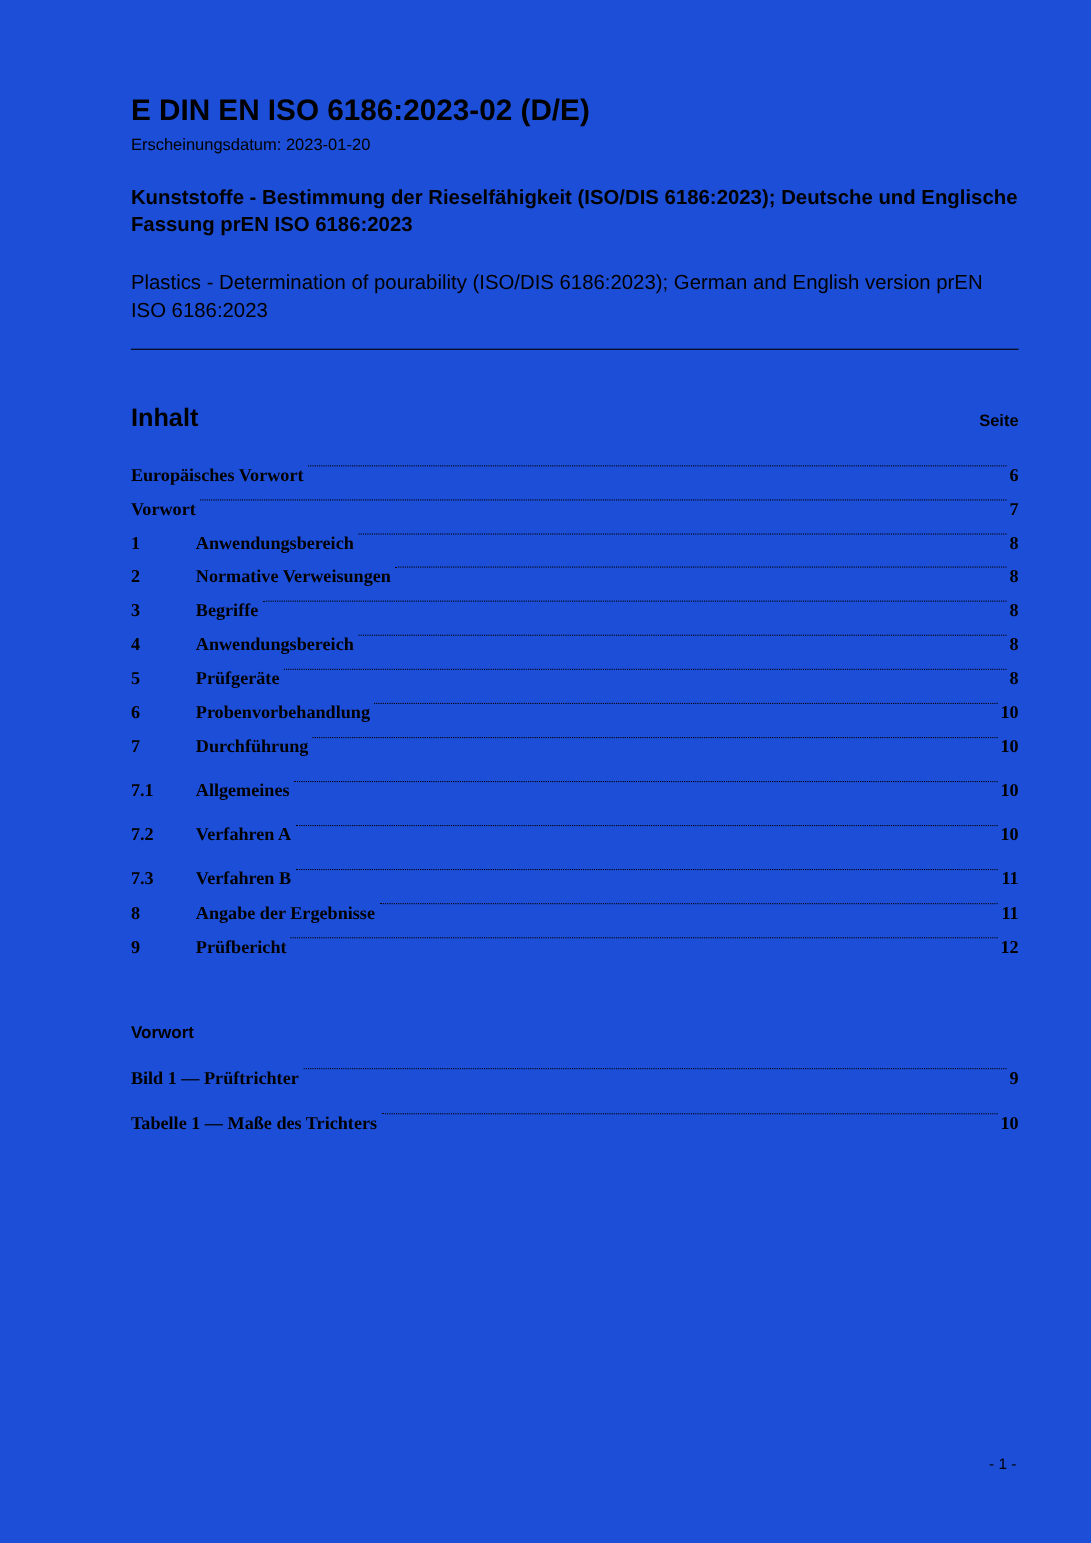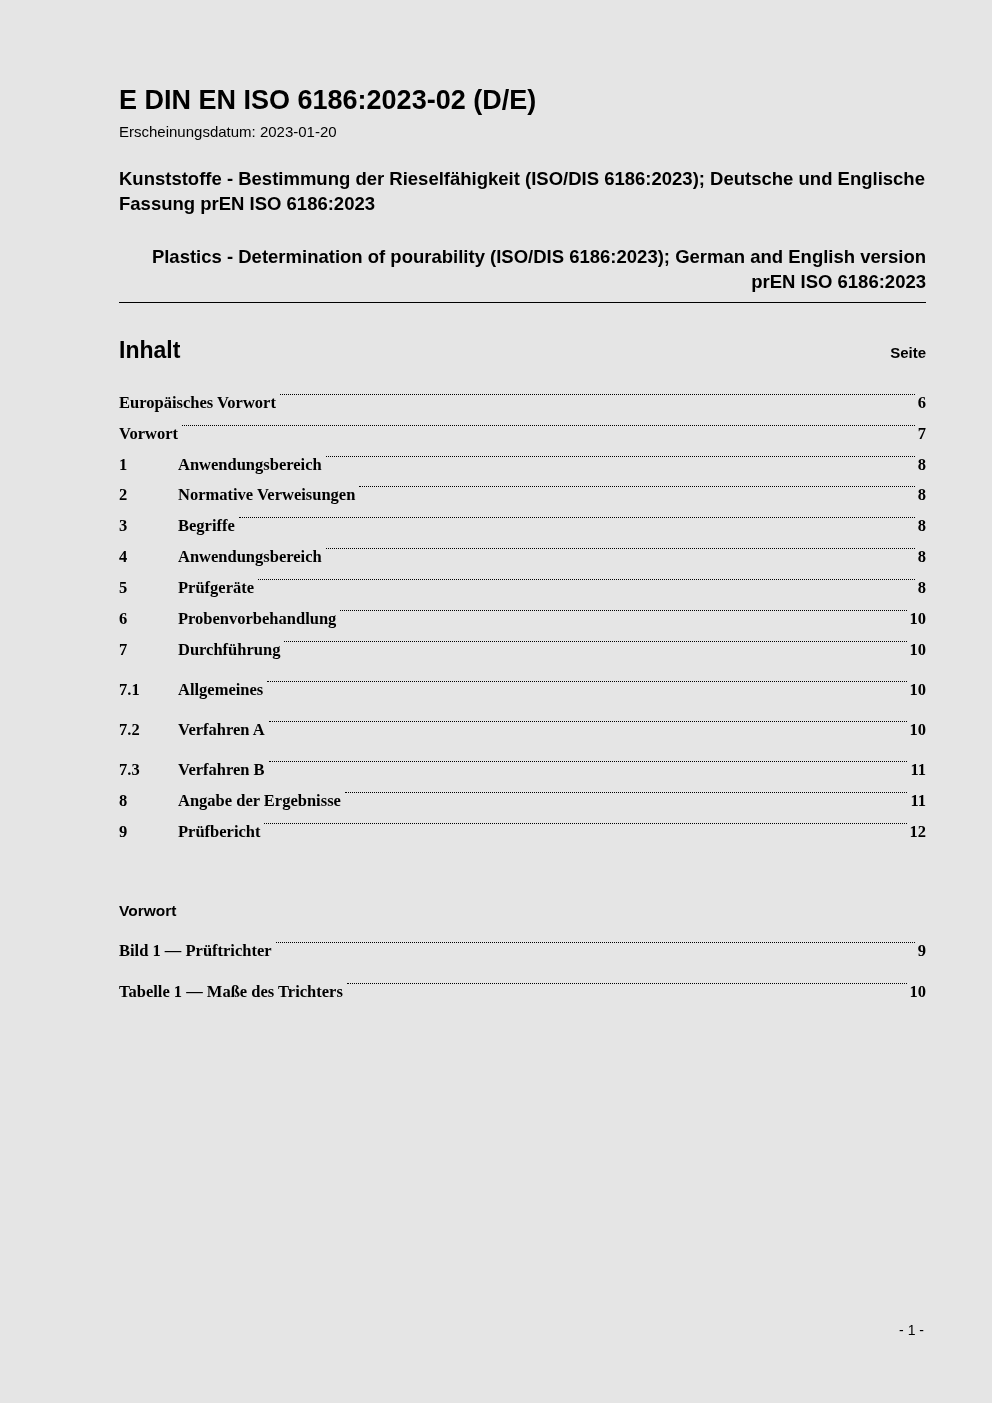--- a/index.html
+++ b/index.html
@@ -5,21 +5,21 @@
   html, body {
     margin: 0;
     padding: 0;
     background: #ffffff;
   }
   .page {
     position: relative;
     width: 992px;
     height: 1403px;
     margin: 0 auto;
-    background: #e5e5e5;
+    background: #1d4ed8;
     color: #000000;
     font-family: "Liberation Sans", sans-serif;
     box-sizing: border-box;
     padding: 86px 66px 0 119px;
     overflow: hidden;
   }
   .doc-number {
     font-size: 27px;
     font-weight: bold;
     line-height: 1.1;
@@ -31,32 +31,31 @@
     margin: 0 0 27px 0;
   }
   .title-de {
     font-size: 18.5px;
     font-weight: bold;
     line-height: 1.35;
     margin: 0 0 28px 0;
   }
   .title-en {
     font-size: 18.5px;
-    font-weight: bold;
+    font-weight: normal;
     line-height: 1.35;
     margin: 0;
-    padding-bottom: 7px;
+    padding-bottom: 22px;
     border-bottom: 1.5px solid #000;
-    text-align: right;
   }
   .toc-header {
     display: flex;
     justify-content: space-between;
     align-items: baseline;
-    margin-top: 34px;
+    margin-top: 48px;
     margin-bottom: 30px;
   }
   .toc-heading {
     font-size: 23px;
     font-weight: bold;
   }
   .toc-page-col {
     font-size: 15px;
     font-weight: bold;
   }

